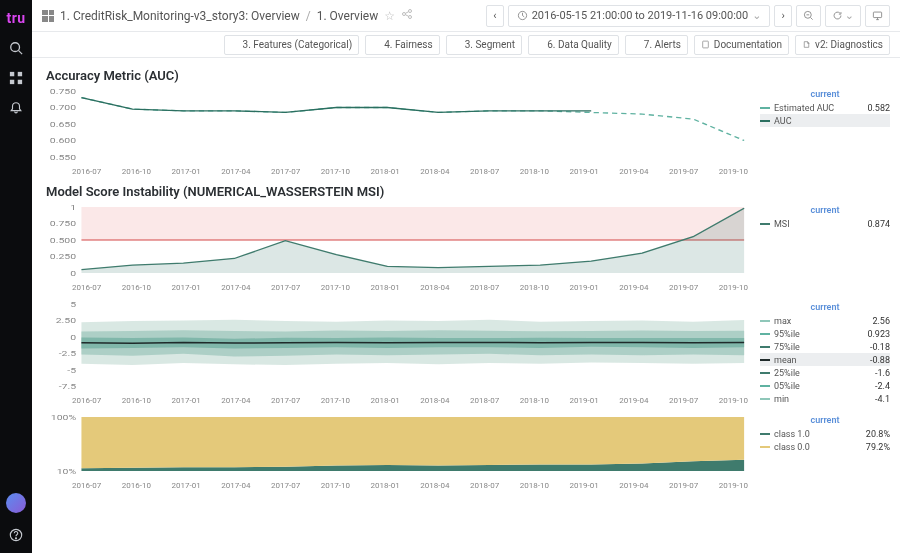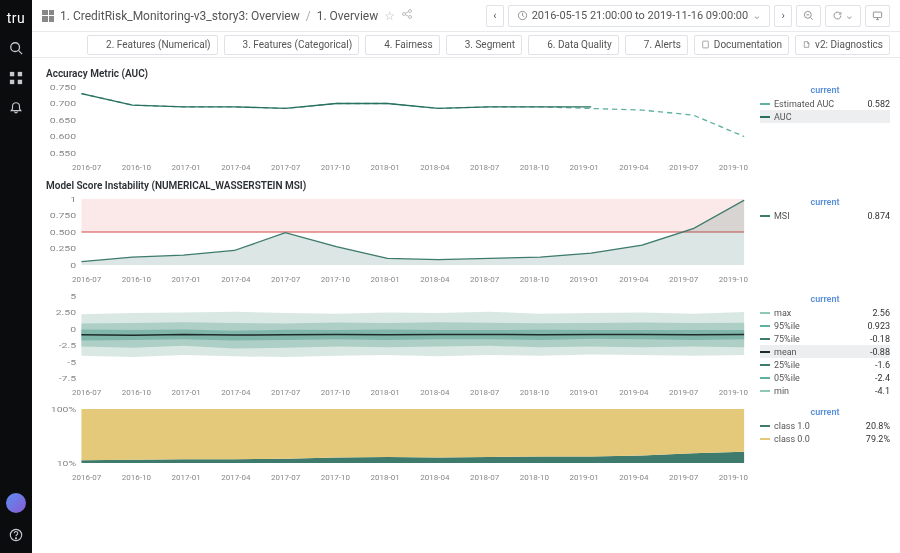--- a/index.html
+++ b/index.html
@@ -1,37 +1,37 @@
 <!DOCTYPE html>
 <html><head>
 <meta charset="utf-8">
 <style>
 *{margin:0;padding:0;box-sizing:border-box;font-family:-apple-system,BlinkMacSystemFont,"Segoe UI",Roboto,sans-serif}
 body{background:#f4f5f6;color:#24292e;font-size:12px}
 .app{display:flex;height:553px;width:900px;overflow:hidden}
 .sidebar{width:32px;background:#0b0c0e;display:flex;flex-direction:column;align-items:center;padding-top:10px;gap:14px;flex-shrink:0}
-.sidebar .logo{color:#ffffff;font-weight:400;font-size:14px;letter-spacing:.5px}
+.sidebar .logo{color:#d946ef;font-weight:700;font-size:14px;letter-spacing:.5px}
 .sidebar .sicon{width:16px;height:16px;display:flex;align-items:center;justify-content:center;color:#c5c9cf;cursor:pointer}
 .sidebar .spacer{flex:1}
 .sidebar .avatar{width:20px;height:20px;border-radius:50%;background:linear-gradient(135deg,#5b8def,#8a5bd6)}
 .main{flex:1;display:flex;flex-direction:column;overflow:hidden;background:#fff}
 .topbar{display:flex;align-items:center;height:32px;padding:0 10px;border-bottom:1px solid #e7e9ec;gap:8px}
 .bcrumb{display:flex;align-items:center;gap:6px;font-size:12px;color:#555}
 .bcrumb .sep{color:#aaa}
 .bcrumb .gicn{width:12px;height:12px;display:grid;grid-template-columns:1fr 1fr;grid-template-rows:1fr 1fr;gap:1px}
 .bcrumb .gicn i{background:#888}
 .tbspacer{flex:1}
 .tr-controls{display:flex;align-items:center;gap:4px}
 .tr-controls .btn{height:22px;border:1px solid #dfe2e6;border-radius:2px;background:#fff;display:flex;align-items:center;padding:0 6px;color:#555;cursor:pointer;font-size:11px}
 .tr-controls .time{padding:0 8px}
 .tabrow{display:flex;align-items:center;height:26px;padding:0 10px;border-bottom:1px solid #e7e9ec;gap:6px;justify-content:flex-end}
 .tab{display:flex;align-items:center;gap:4px;height:20px;padding:0 6px;border:1px solid #dfe2e6;border-radius:2px;background:#fff;font-size:10px;color:#555;cursor:pointer}
 .content{flex:1;overflow-y:auto;padding:8px 10px 12px 10px;background:#fff}
 .panel{margin-bottom:8px}
-.ptitle{font-weight:600;font-size:10px;color:#2b2f33;margin:2px 0 4px 4px}
+.ptitle{font-weight:600;font-size:13px;color:#2b2f33;margin:2px 0 4px 4px}
 .pbody{display:flex;gap:8px}
 .chartbox{flex:1;position:relative;height:86px;background:#fff}
 .chartbox svg{width:100%;height:100%;display:block}
 .xlabels{display:flex;justify-content:space-between;font-size:8px;color:#888;padding:2px 4px 0 30px}
 .legend{width:130px;font-size:9px;color:#555;padding-top:2px}
 .legend .cur{text-align:center;color:#5a8fd9;font-weight:600;font-size:9px;margin-bottom:2px}
 .lrow{display:flex;align-items:center;gap:4px;height:13px}
 .lrow.sel{background:#eceef0}
 .lrow .sw{width:10px;height:2px}
 .lrow .lname{flex:1}
@@ -125,24 +125,20 @@
               <rect x="2" y="3" width="12" height="8" rx="1"></rect>
               <path d="M6 14h4M8 11v3"></path>
             </svg>
           </div>
       </div>
     </div>
 
     <div class="tabrow">
       <div class="tab">
           <span class="gicn" style="width:8px;height:8px"><i style="background:#aaa"></i><i style="background:#aaa"></i><i style="background:#aaa"></i><i style="background:#aaa"></i></span>
-          <span>2. Features (Numerical)</span>
-        </div>
-      <div class="tab">
-          <span class="gicn" style="width:8px;height:8px"><i style="background:#aaa"></i><i style="background:#aaa"></i><i style="background:#aaa"></i><i style="background:#aaa"></i></span>
           <span>3. Features (Categorical)</span>
         </div>
       <div class="tab">
           <span class="gicn" style="width:8px;height:8px"><i style="background:#aaa"></i><i style="background:#aaa"></i><i style="background:#aaa"></i><i style="background:#aaa"></i></span>
           <span>4. Fairness</span>
         </div>
       <div class="tab">
           <span class="gicn" style="width:8px;height:8px"><i style="background:#aaa"></i><i style="background:#aaa"></i><i style="background:#aaa"></i><i style="background:#aaa"></i></span>
           <span>3. Segment</span>
         </div>

